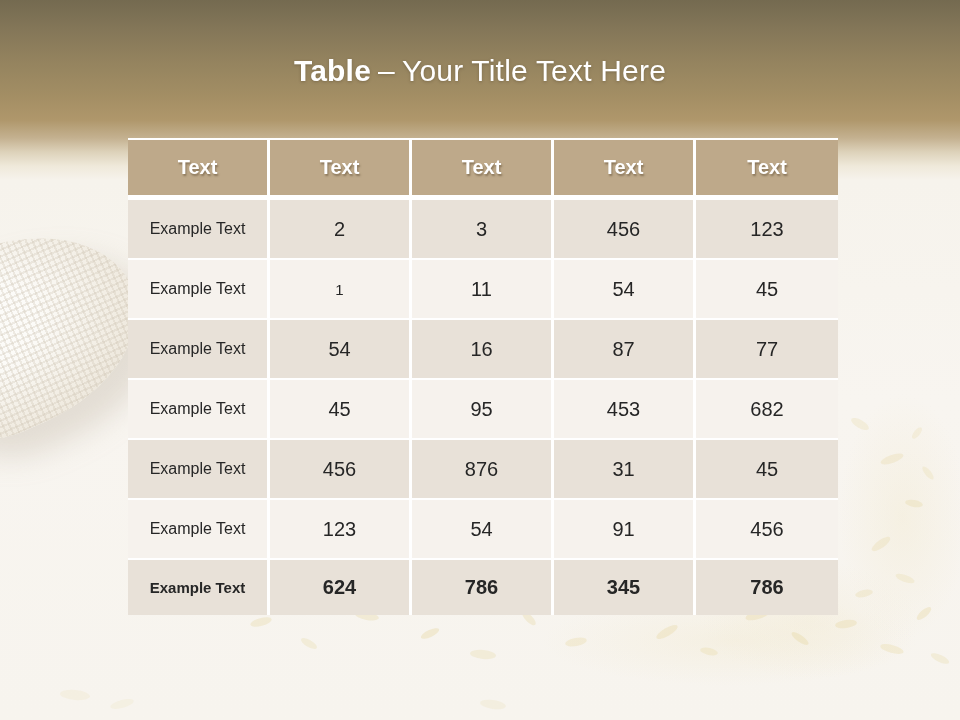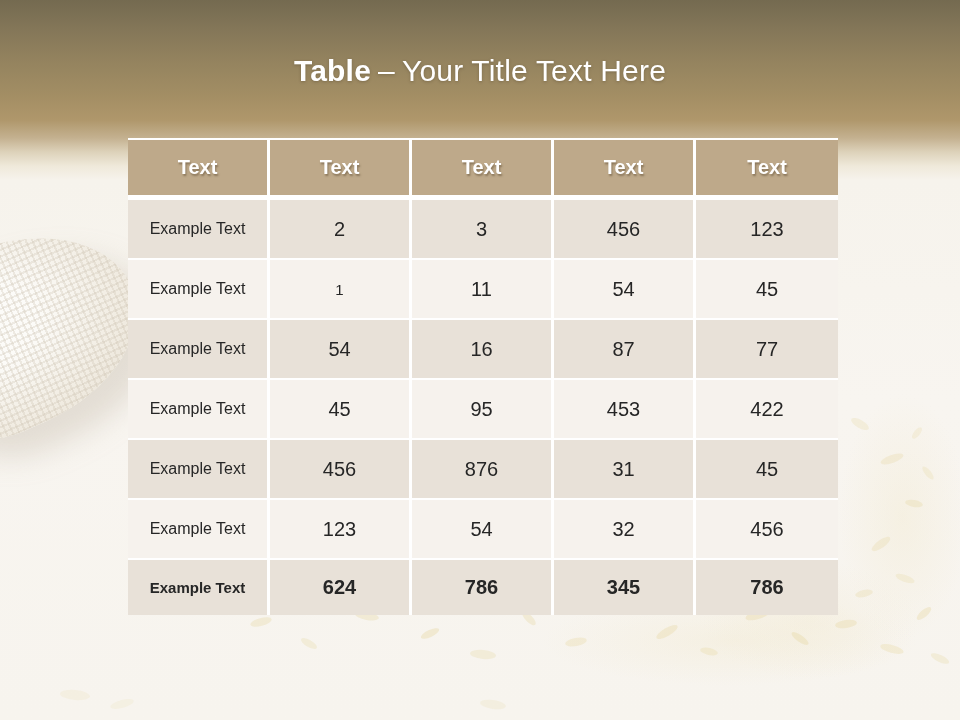--- a/index.html
+++ b/index.html
@@ -152,34 +152,34 @@
           <td>54</td>
           <td>16</td>
           <td>87</td>
           <td>77</td>
         </tr>
         <tr class="even">
           <td class="label">Example Text</td>
           <td>45</td>
           <td>95</td>
           <td>453</td>
-          <td>422</td>
+          <td>682</td>
         </tr>
         <tr class="odd">
           <td class="label">Example Text</td>
           <td>456</td>
           <td>876</td>
           <td>31</td>
           <td>45</td>
         </tr>
         <tr class="even">
           <td class="label">Example Text</td>
           <td>123</td>
           <td>54</td>
-          <td>32</td>
+          <td>91</td>
           <td>456</td>
         </tr>
         <tr class="odd total">
           <td class="label">Example Text</td>
           <td>624</td>
           <td>786</td>
           <td>345</td>
           <td>786</td>
         </tr>
       </tbody>

